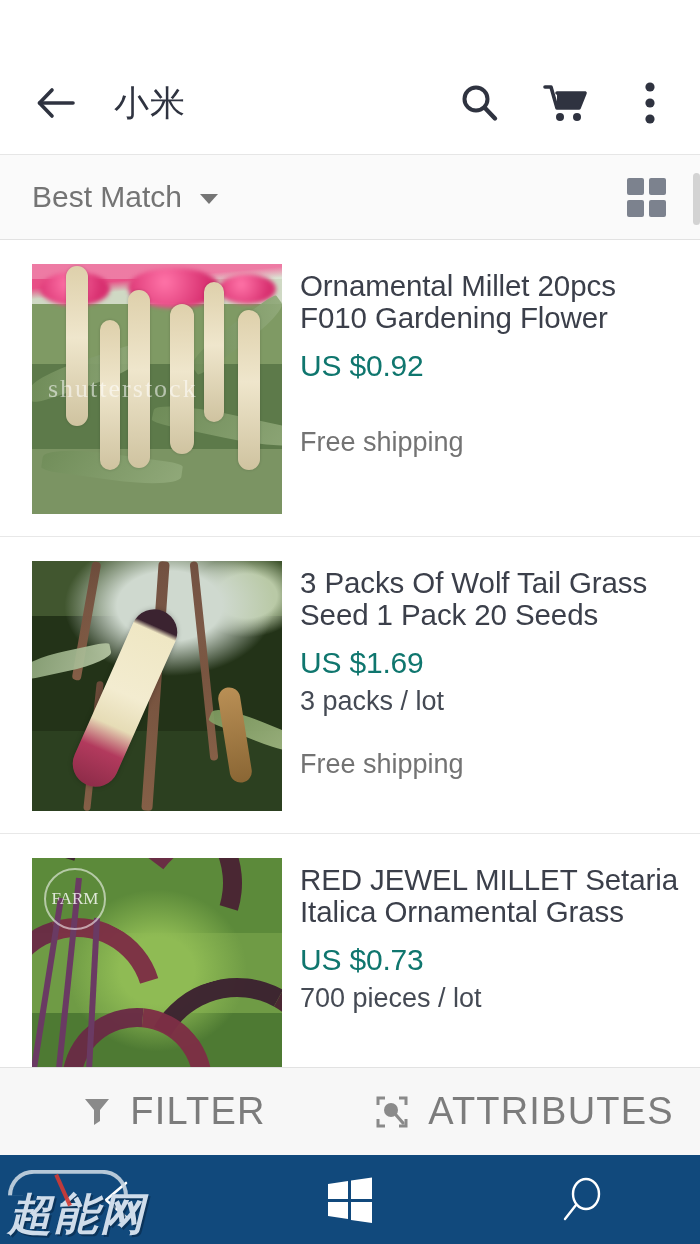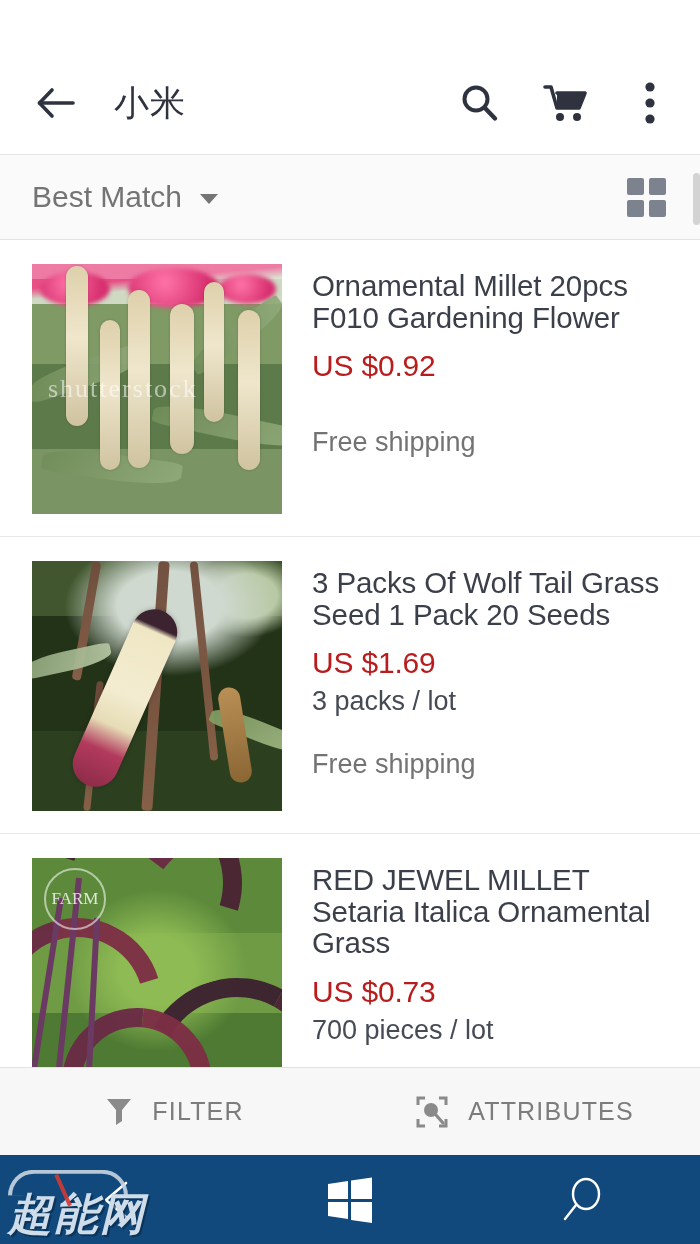--- a/index.html
+++ b/index.html
@@ -122,33 +122,33 @@
   }
   .product-thumb {
     width: 250px; height: 250px;
     flex: 0 0 auto;
     position: relative;
     overflow: hidden;
     background: #dfe3dc;
   }
   .product-info {
     flex: 1 1 auto;
-    padding-left: 30px;
+    padding-left: 18px;
     padding-top: 6px;
     min-width: 0;
   }
   .product-title {
     font-size: 29.5px;
     line-height: 1.07;
     color: #3b3f4a;
     letter-spacing: -0.1px;
   }
   .product-price {
     font-size: 30px;
-    color: #b91c1c;
+    color: #0f766e;
     margin-top: 16px;
     letter-spacing: -0.2px;
   }
   .product-lot {
     font-size: 27px;
     color: #454a54;
     margin-top: 6px;
   }
   .product-ship {
     font-size: 27px;
@@ -275,21 +275,21 @@
   }
   .action-item {
     flex: 1 1 50%;
     display: flex;
     align-items: center;
     justify-content: center;
     gap: 20px;
     cursor: pointer;
   }
   .action-label {
-    font-size: 25px;
+    font-size: 38px;
     color: #7c7c7c;
     letter-spacing: 1.2px;
   }
 
   
   .navbar {
     height: 89px;
     flex: 0 0 auto;
     background: #11497c;
     display: flex;

